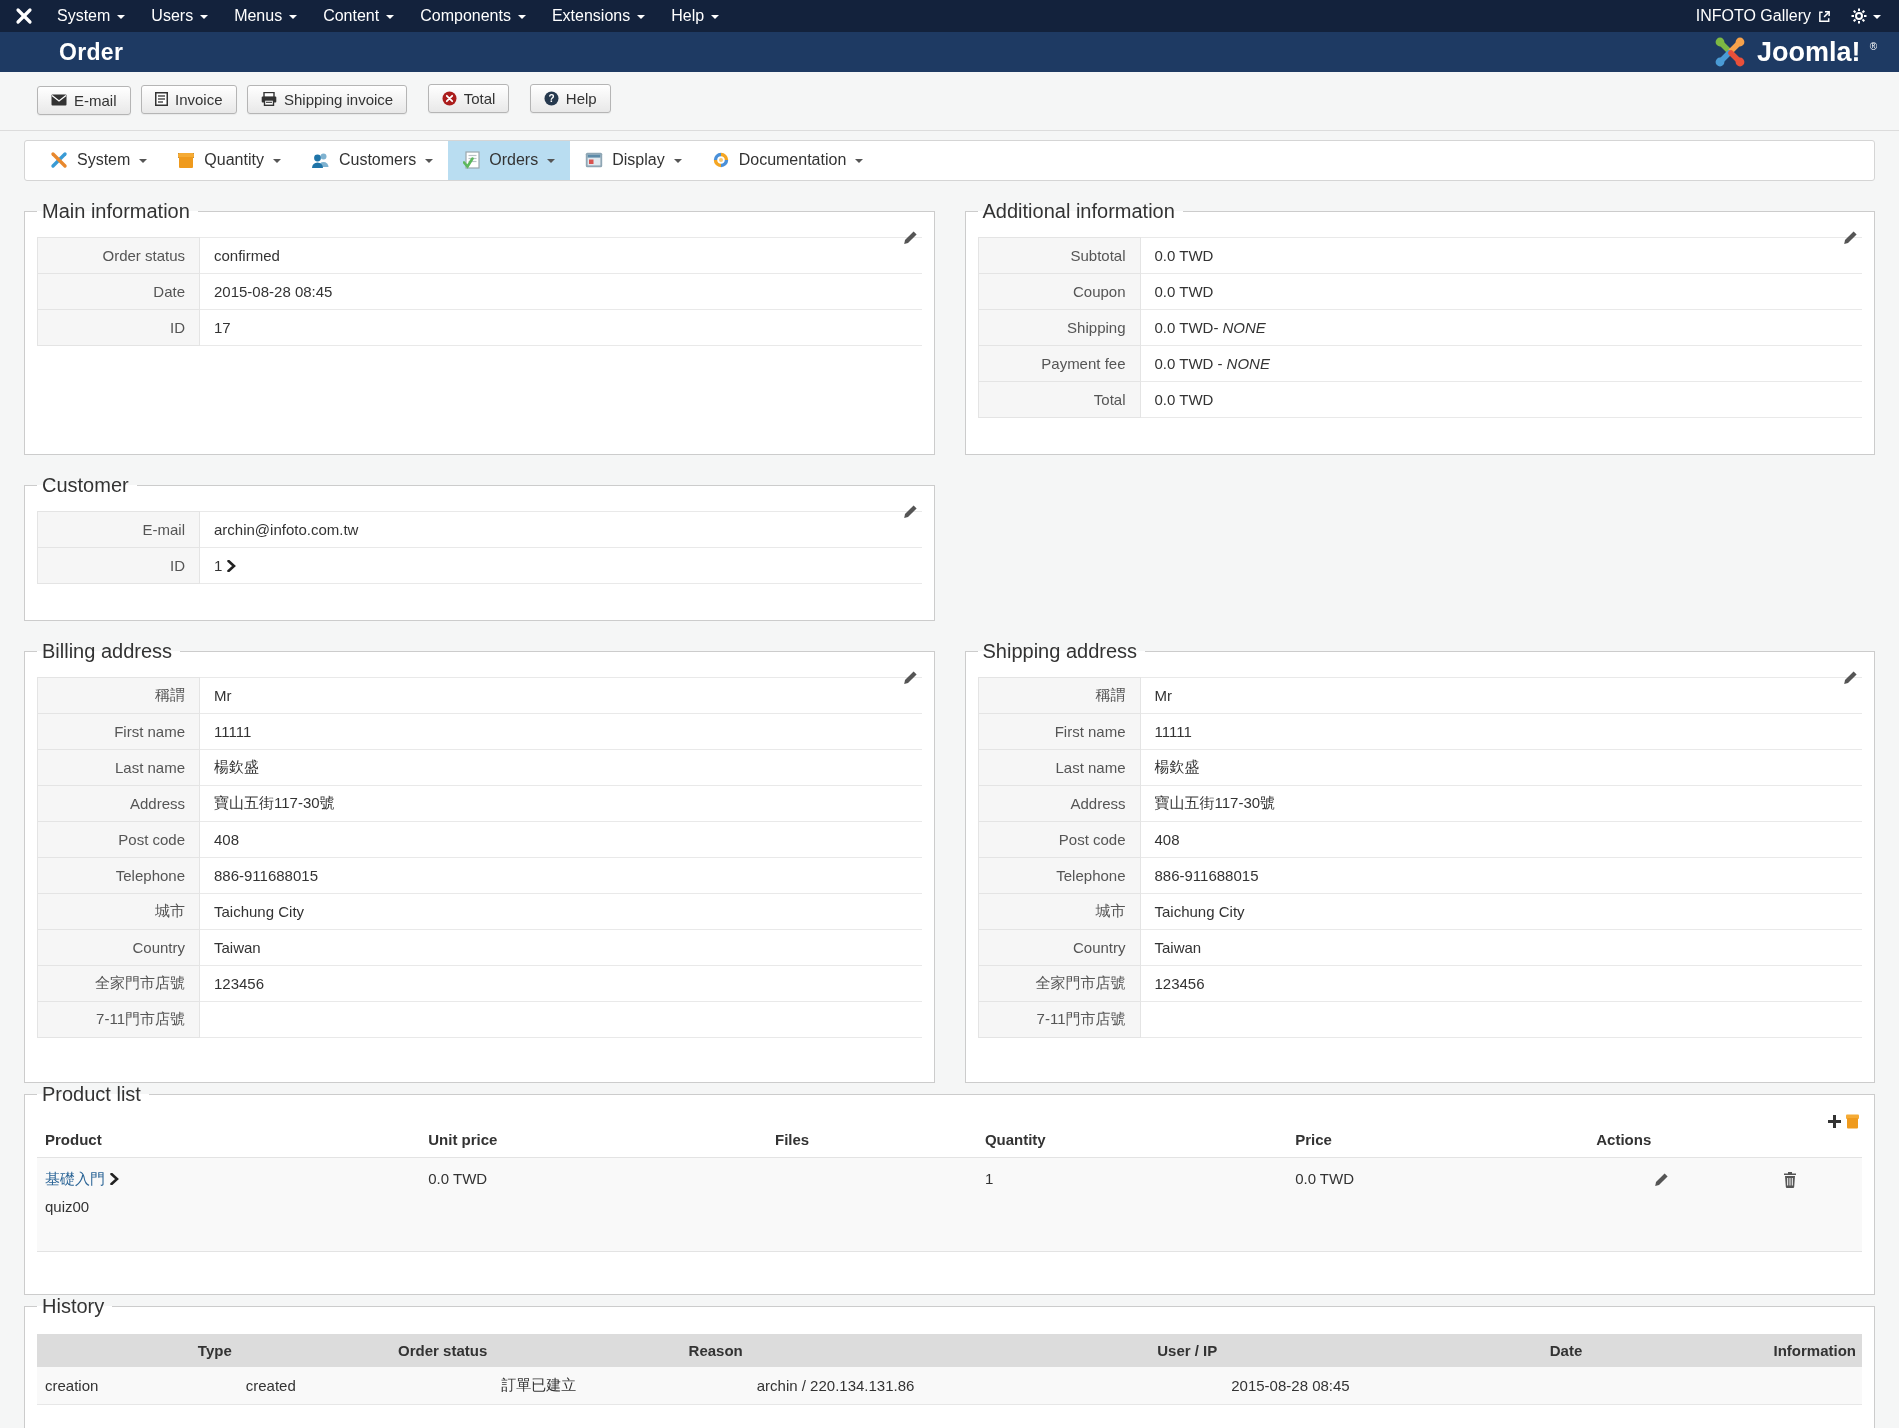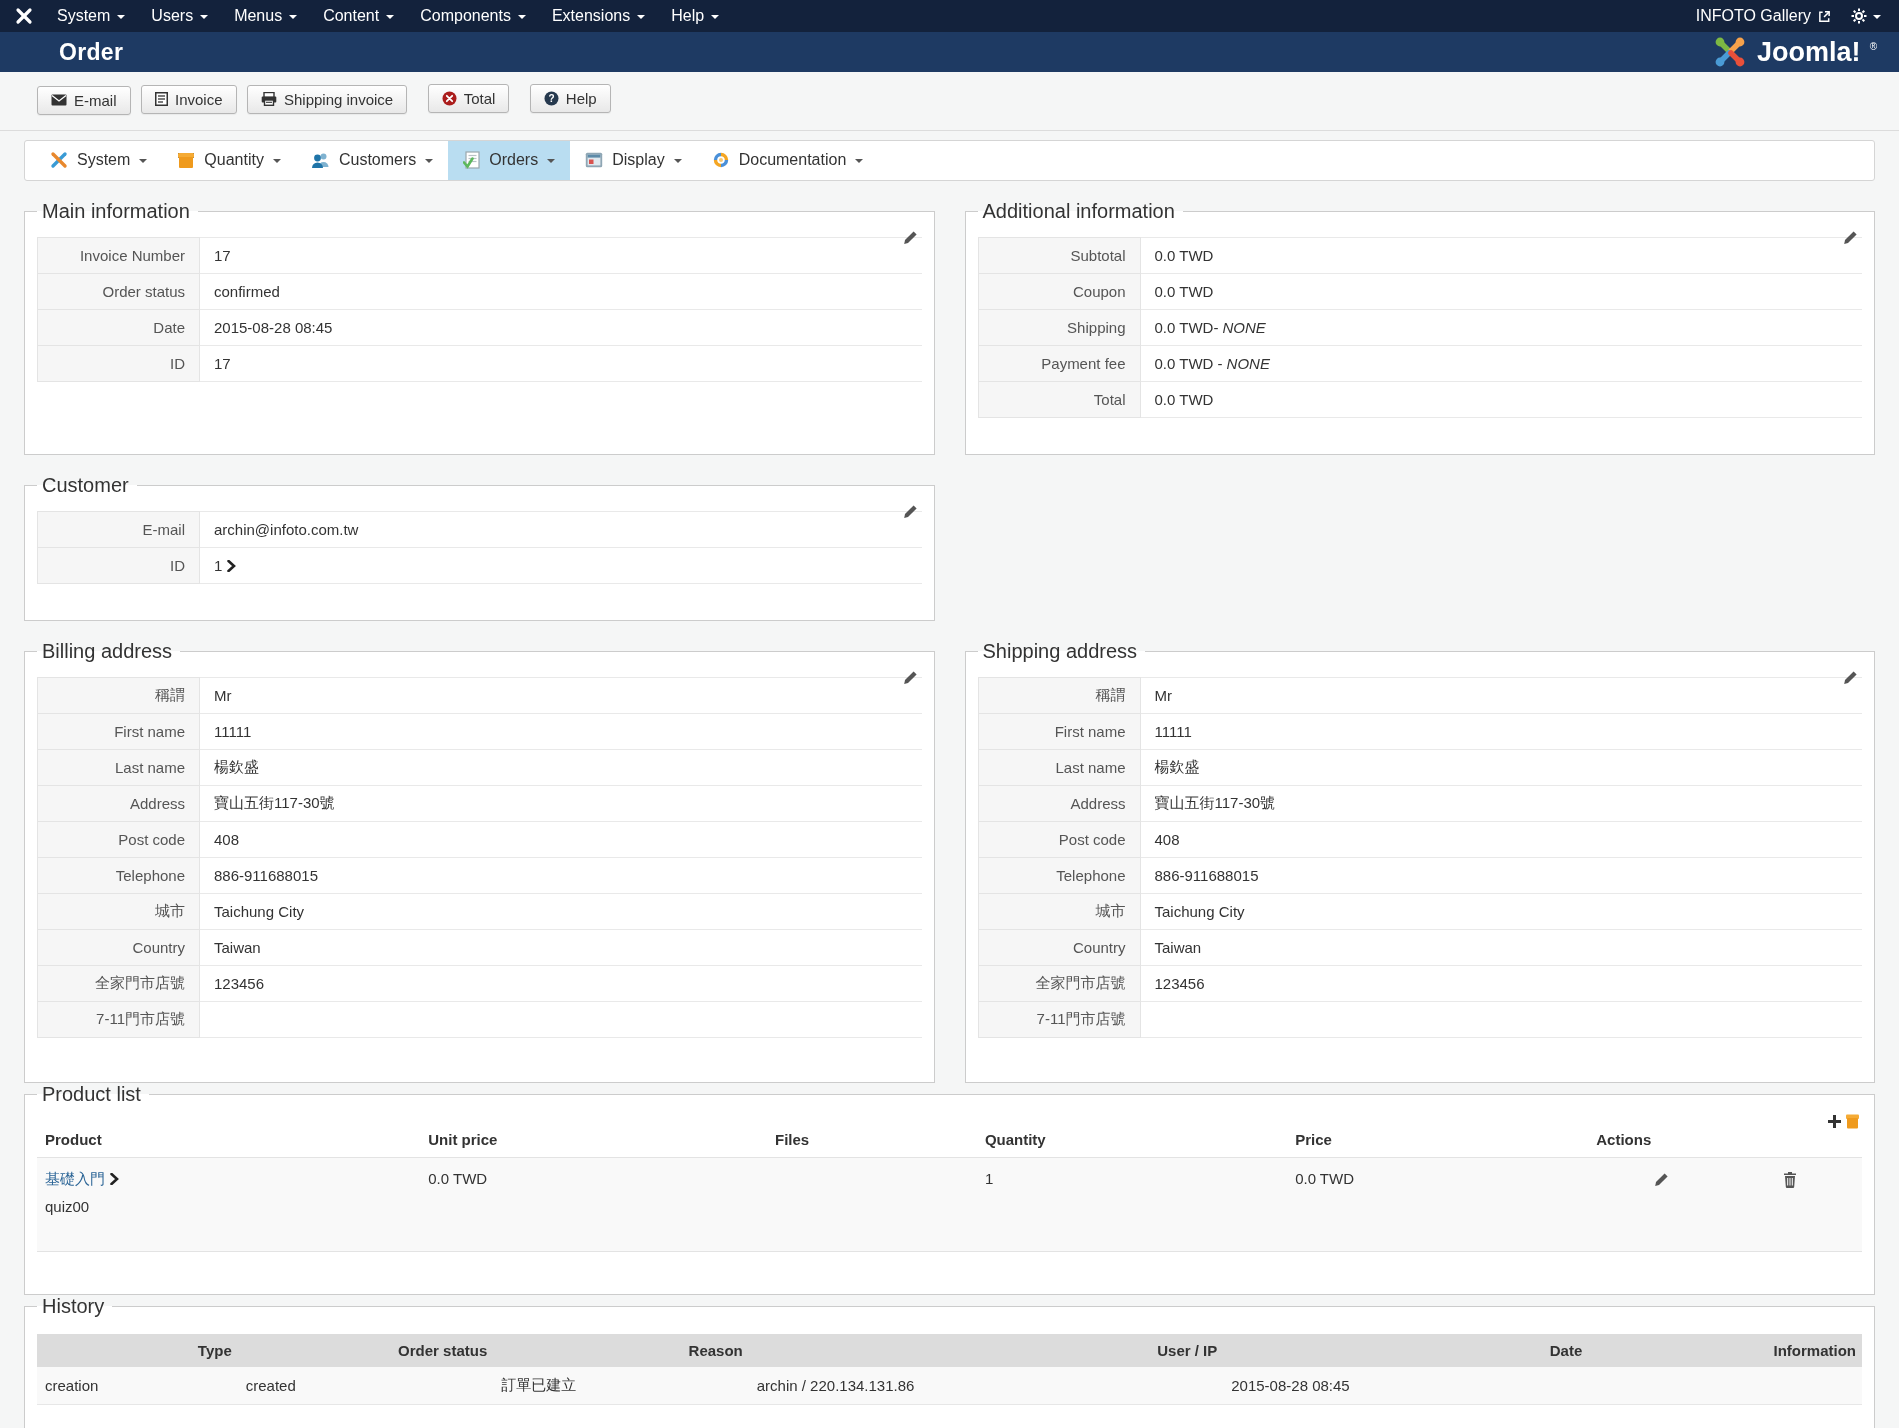--- a/index.html
+++ b/index.html
@@ -310,24 +310,20 @@
   <main class="content">
 
     <div class="grid2 sec">
       <fieldset class="panel">
         <legend class="panel-legend">Main information</legend>
         <span class="edit-btn"><svg width="16" height="16" viewBox="0 0 16 16">
               <path d="M11.6 1.4 L14.6 4.4 L6 13 L2.2 13.9 L3 10 Z" fill="#555"></path>
             </svg></span>
         <table class="kv">
           <tbody>
-          <tr>
-                <th>Invoice Number</th>
-                <td>17</td>
-              </tr>
           <tr>
                 <th>Order status</th>
                 <td>confirmed</td>
               </tr>
           <tr>
                 <th>Date</th>
                 <td>2015-08-28 08:45</td>
               </tr>
           <tr>
                 <th>ID</th>

